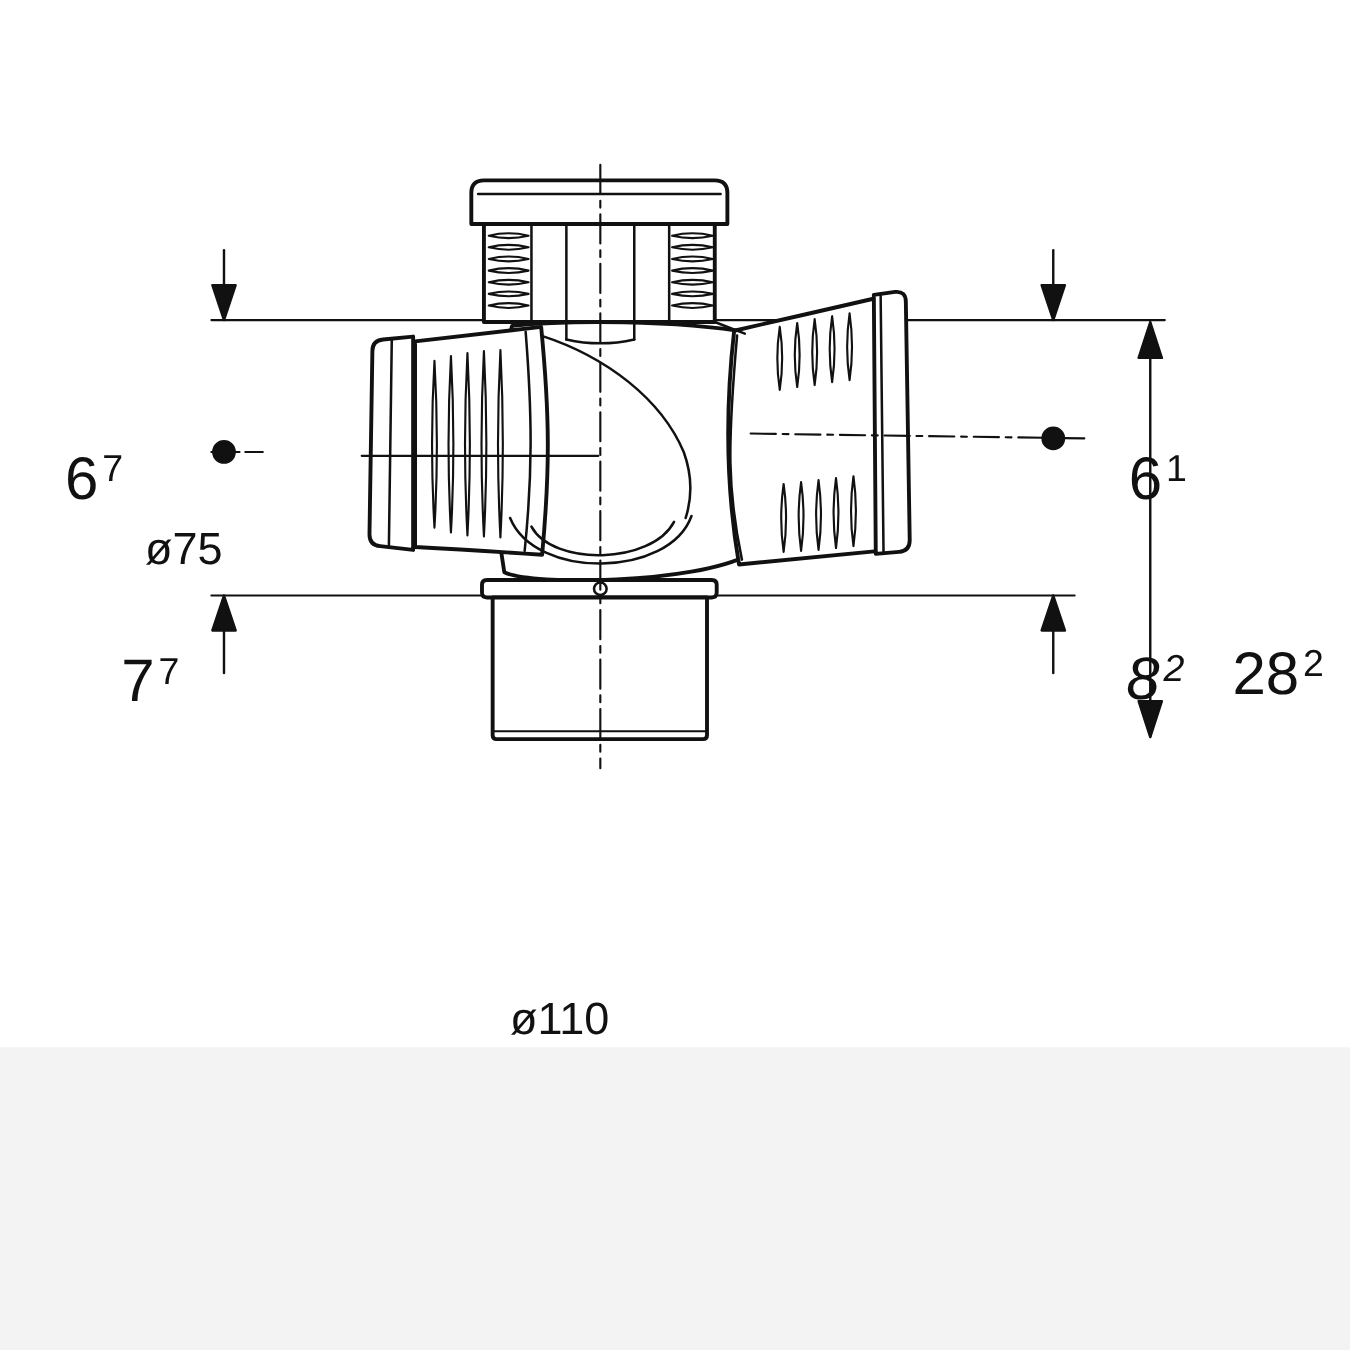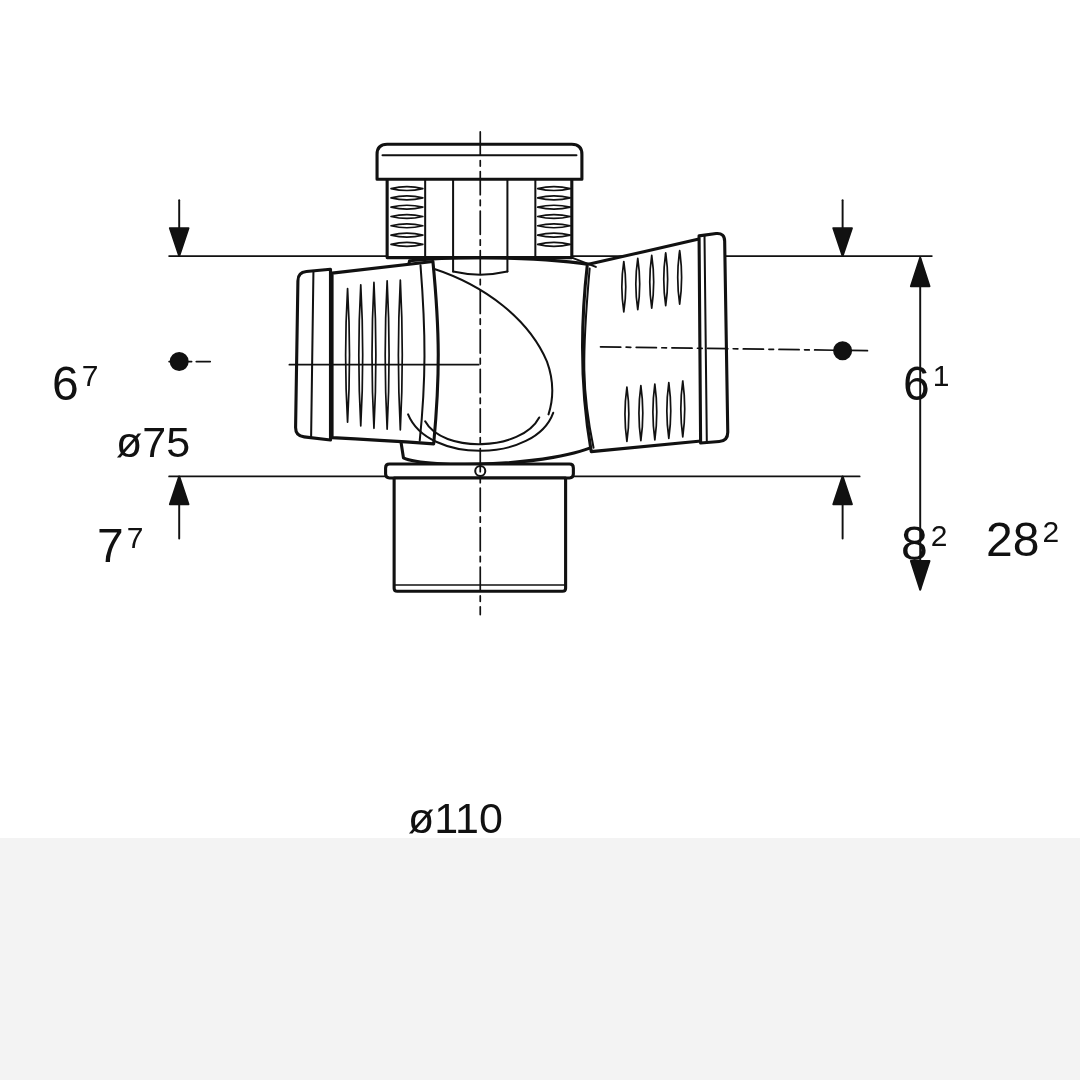--- a/index.html
+++ b/index.html
@@ -16,25 +16,25 @@
   .stage svg{position:absolute;left:0;top:0;width:100%;height:100%;}
   .lbl{
     position:absolute;
     line-height:1;
     white-space:nowrap;
     color:var(--ink);
     user-select:none;
   }
   .dim .base{font-size:48px;}
   .dim .sup{font-size:30px;position:relative;top:-14px;margin-left:3px;}
-  .dia{font-size:43px;}
+  .dia{font-size:36px;}
   #lbl-left-top   {left:52px;  top:360px;}
   #lbl-left-bottom{left:50px;  top:522px;margin-left:47px;}
   #lbl-right-top  {left:903px; top:360px;}
-  #lbl-right-bottom{left:901px;top:520px;}
+  #lbl-right-bottom{left:901px;top:520px;font-style:italic;}
   #lbl-total      {left:982px; top:516px; background:var(--bg); padding:0 4px;}
   #lbl-dia-left   {left:116px; top:421px;}
   #lbl-dia-right  {left:797px; top:405px; background:var(--bg); padding:0 6px;}
   #lbl-dia-bottom {left:408px; top:797px;text-align:right;}
 </style>
 </head>
 <body>
 
 <div class="stage">
 

